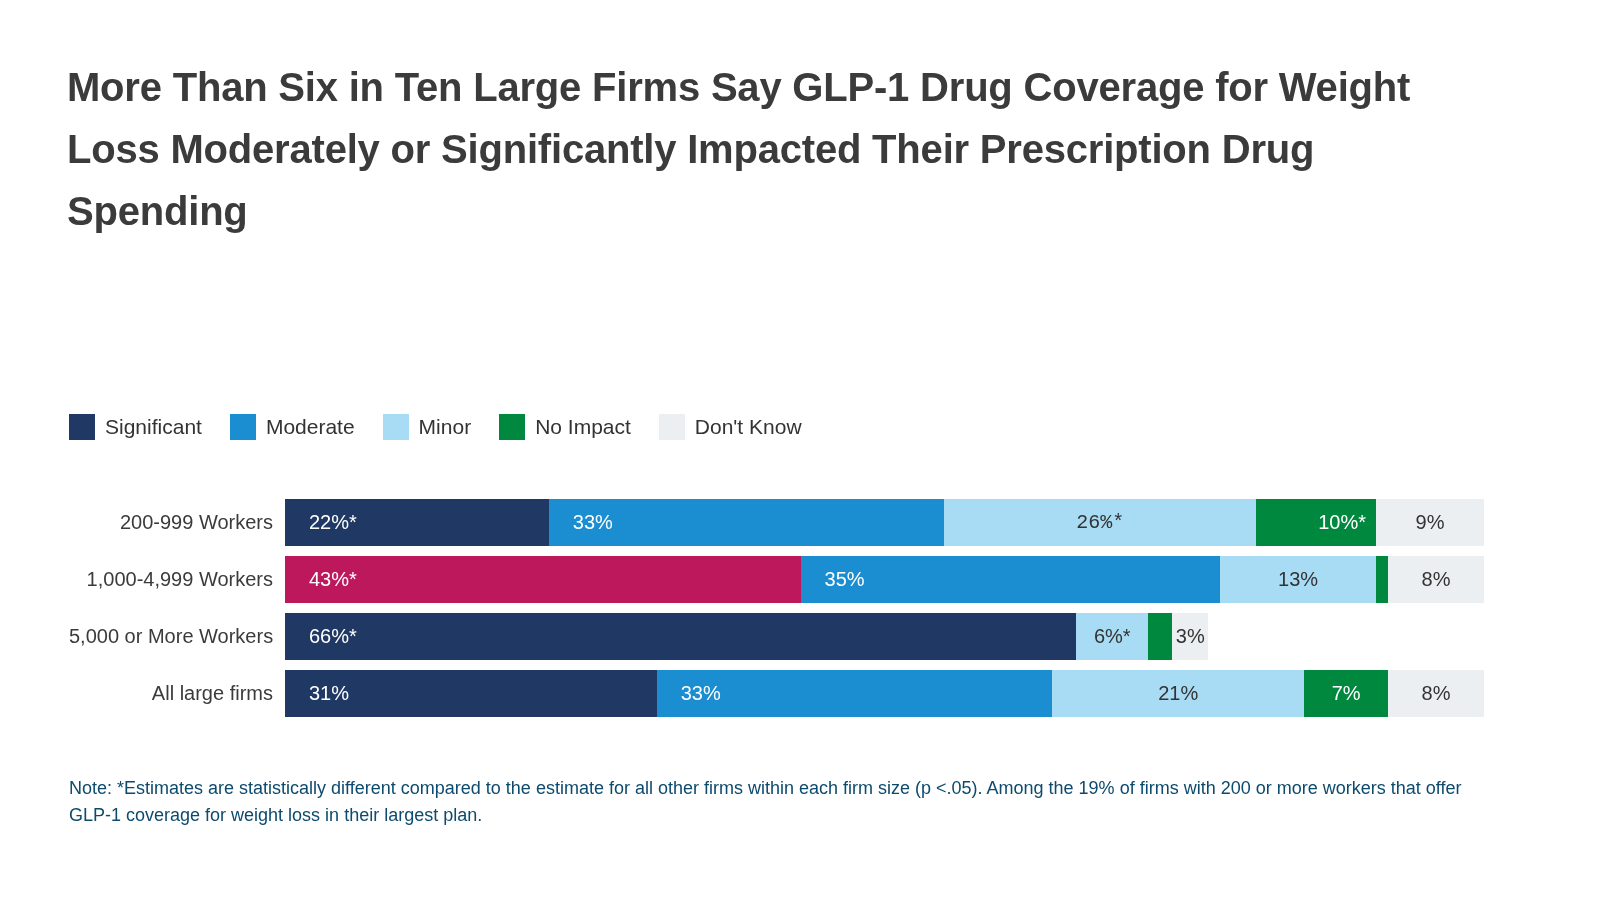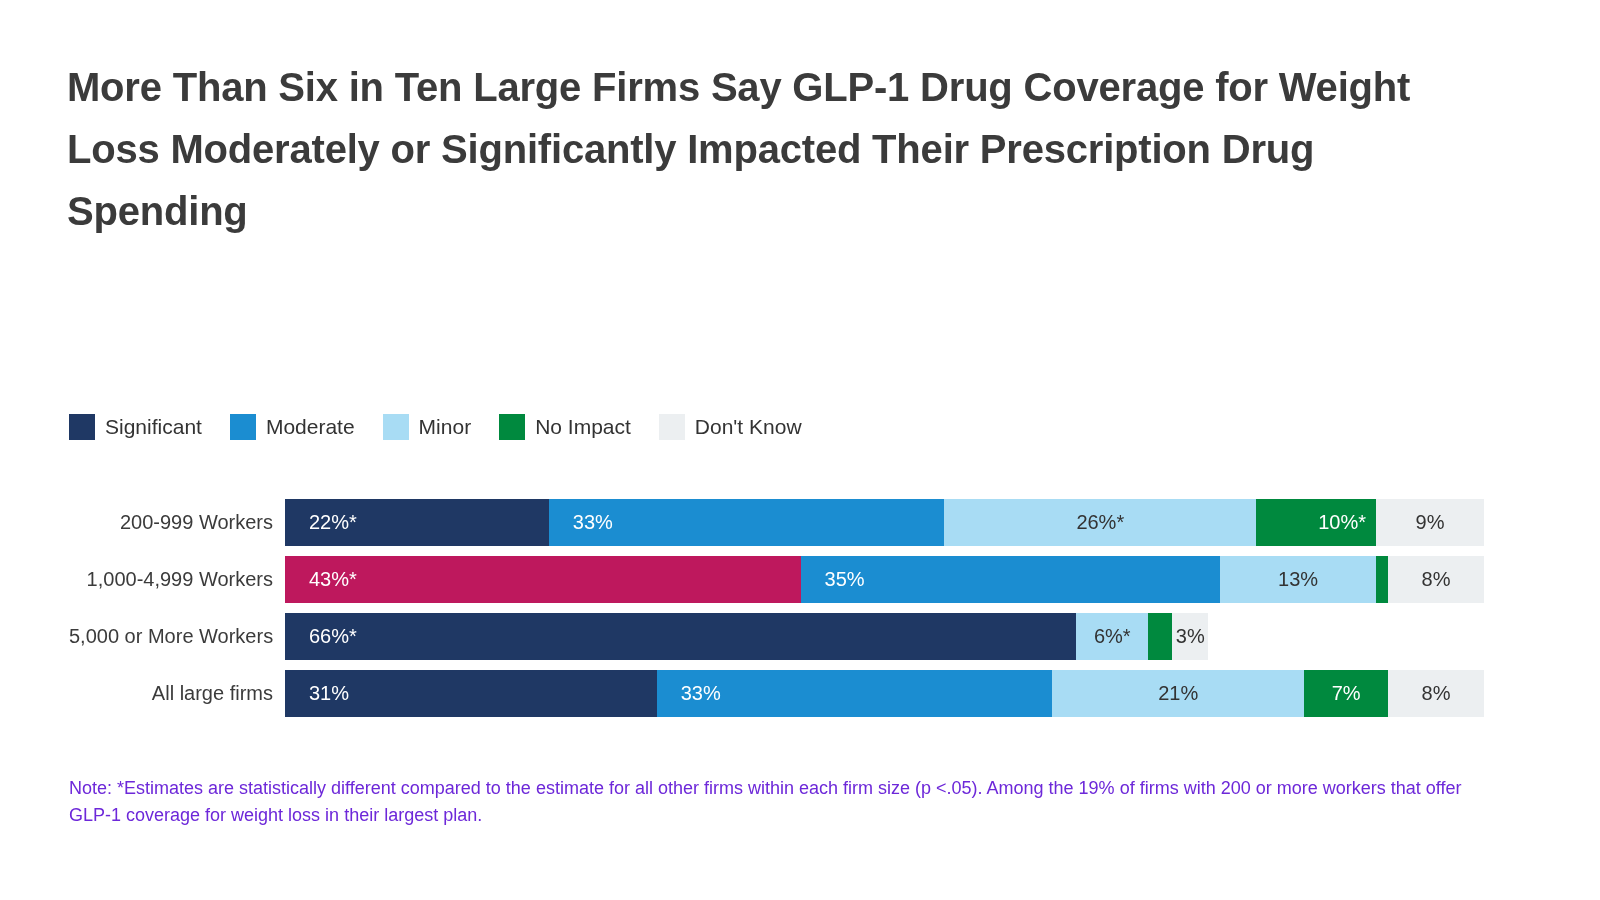--- a/index.html
+++ b/index.html
@@ -131,21 +131,21 @@
   .seg.dark-text  { color: #333333; }
 
   
   .note {
     position: absolute;
     left: 69px;
     top: 775px;
     width: 1412px;
     font-size: 18px;
     line-height: 27px;
-    color: #6d28d9;
+    color: #0c4a6e;
   }
 </style>
 </head>
 <body>
 
 <div class="page">
 
   <div class="title">More Than Six in Ten Large Firms Say GLP-1 Drug Coverage for Weight Loss Moderately or Significantly Impacted Their Prescription Drug Spending</div>
 
 
@@ -175,21 +175,21 @@
   <div class="chart" id="chart">
       <div class="row">
         <div class="row-label">200-999 Workers</div>
         <div class="bar">
           <div class="seg light-text lab-left" style="background: rgb(31, 56, 100); flex: 0 0 22%; width: 22%;">
             <span>22%*</span>
           </div>
           <div class="seg light-text lab-left" style="background: rgb(27, 141, 209); flex: 0 0 33%; width: 33%;">
             <span>33%</span>
           </div>
-          <div class="seg dark-text lab-center" style="background: rgb(168, 220, 244); flex: 0 0 26%; width: 26%;">
+          <div class="seg dark-text lab-center" style="background: rgb(168, 220, 244); flex: 0 0 26%; width: 26%; font-family: Liberation Mono, monospace;">
             <span>26%*</span>
           </div>
           <div class="seg light-text lab-right" style="background: rgb(0, 137, 62); flex: 0 0 10%; width: 10%;">
             <span>10%*</span>
           </div>
           <div class="seg dark-text lab-center" style="background: rgb(236, 239, 241); flex: 0 0 9%; width: 9%;">
             <span>9%</span>
           </div>
         </div>
       </div>

